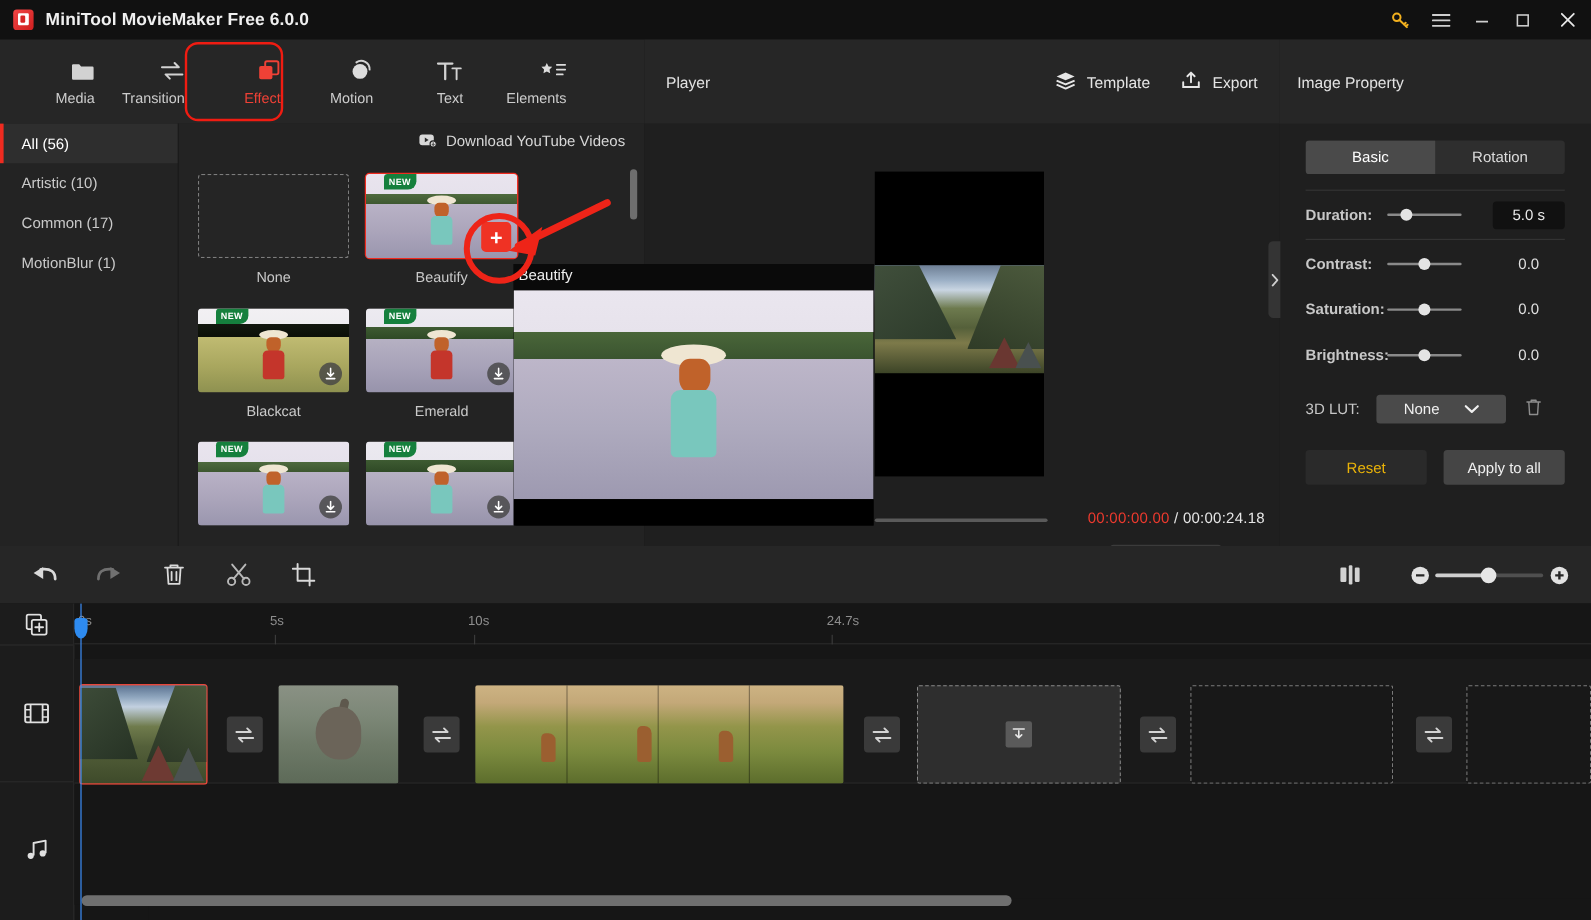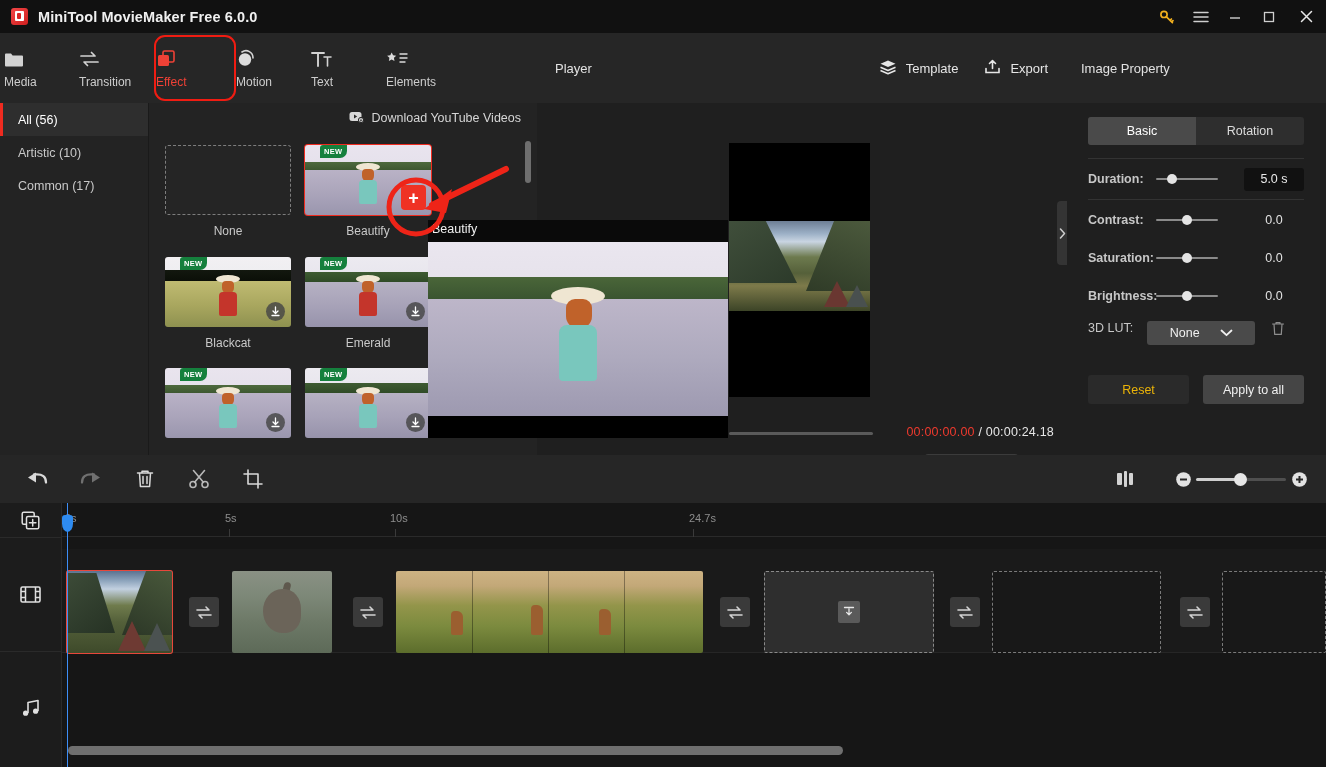--- a/index.html
+++ b/index.html
@@ -40,21 +40,21 @@
   .tb-btn.key { color: #f2b01e; }
   .tb-btn.close { width: 40px; }
 
   
   .tabstrip {
     position: absolute; left: 0; top: 33px; width: 537px; height: 70px;
     background: #262626; display: flex; align-items: center;
   }
   .tab {
     width: 75px; height: 62px; display: flex; flex-direction: column;
-    align-items: flex-start; justify-content: center; gap: 7px;
+    align-items: flex-end; justify-content: center; gap: 7px;
     font-size: 12px; color: #cdcdcd; position: relative;
   }
   .tab .ico { height: 20px; display: flex; align-items: flex-end; }
   .tab.active { color: #ef4136; }
   .tab.highlight {
     border: 2.5px solid #f01c12; border-radius: 11px; width: 82px; height: 66px;
   }
 
   
   .leftpanel { position: absolute; left: 0; top: 103px; width: 537px; height: 352px; background: #232323; }
@@ -223,21 +223,21 @@
   .track-wrap { position: relative; width: 62px; height: 16px; flex: none; margin-right: 12px; }
   .track-bg { position: absolute; left: 0; top: 7px; width: 62px; height: 2px; background: #8a8a8a; border-radius: 1px; }
   .track-knob { position: absolute; top: 3px; width: 10px; height: 10px; border-radius: 50%; background: #e4e4e4; }
   .valbox {
     width: 60px; height: 23px; background: #111; border-radius: 3px;
     display: flex; align-items: center; justify-content: center;
     font-size: 12.5px; color: #e9e9e9; margin-left: auto;
   }
   .valtxt { margin-left: auto; font-size: 12.5px; color: #e1e1e1; width: 60px; text-align: center; }
   .divider { height: 1px; background: #333; margin: 1px 0; }
-  .lutrow { display: flex; align-items: flex-start; height: 40px; font-size: 12.5px; color: #c7c7c7; margin-top: 6px; }
+  .lutrow { display: flex; align-items: center; height: 40px; font-size: 12.5px; color: #c7c7c7; margin-top: 6px; }
   .lutsel {
     width: 108px; height: 24px; background: #4a4a4a; border-radius: 3px;
     display: flex; align-items: center; justify-content: center; gap: 20px;
     font-size: 12.5px; color: #f0f0f0; margin-left: 14px;
   }
   .trash-ico { margin-left: 16px; color: #8d8d8d; }
   .btnrow { display: flex; gap: 14px; margin-top: 14px; }
   .pbtn {
     flex: 1; height: 29px; border-radius: 3px; display: flex; align-items: center;
     justify-content: center; font-size: 12.5px;
@@ -440,20 +440,23 @@
   <div class="leftpanel">
     <div class="catcol">
       <div class="catitem sel">
           <span>All (56)</span>
         </div>
       <div class="catitem">
           <span>Artistic (10)</span>
         </div>
       <div class="catitem">
           <span>Common (17)</span>
+        </div>
+      <div class="catitem">
+          <span>MotionBlur (1)</span>
         </div>
     </div>
 
     <div class="effectarea">
       <div class="ytbar">
         <div class="ytbtn">
           <span>
             <svg width="15" height="12" viewBox="0 0 15 12">
                 <rect x="0.5" y="1" width="12" height="9" rx="2.5" fill="#d8d8d8"></rect>
                 <path d="M5 3.6v4l3.2-2z" fill="#2b2b2b"></path>

